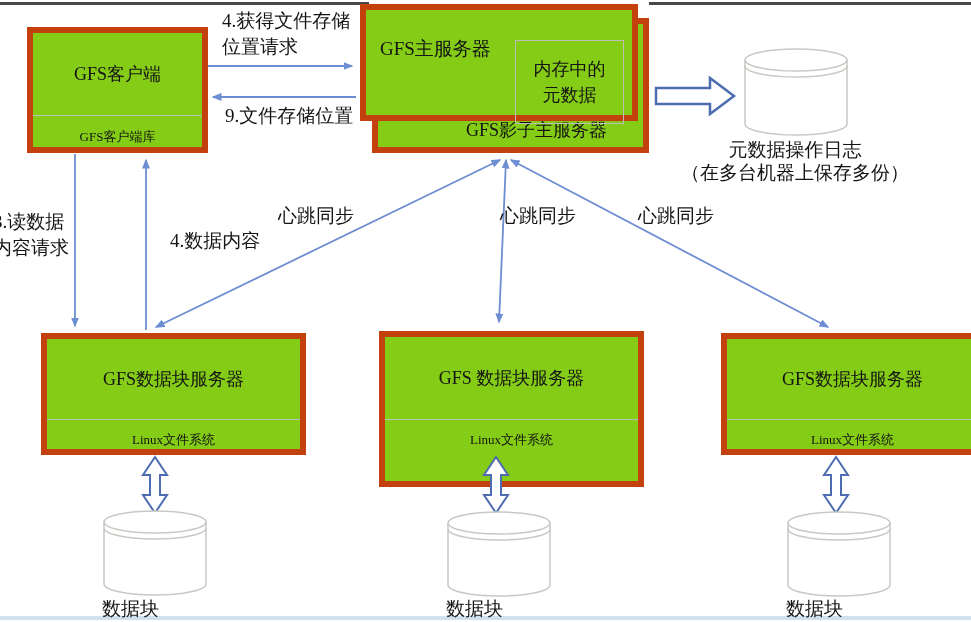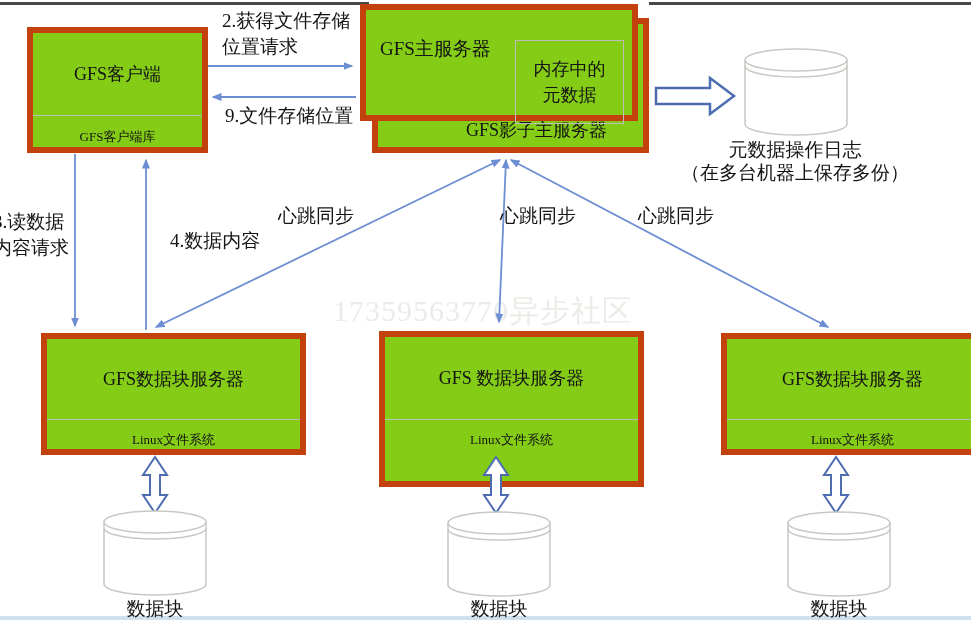--- a/index.html
+++ b/index.html
@@ -20,36 +20,35 @@
   .shadow-label{position:absolute;left:88px;bottom:5px;font-size:18px;}
   .master-box{left:360px;top:4px;width:278px;height:117px;z-index:3;}
   .master-title{position:absolute;left:14px;top:26px;font-size:19px;}
   .memory-box{position:absolute;left:149px;top:30px;width:107px;height:82px;border:1px solid #bdbdbd;
     display:flex;flex-direction:column;align-items:center;justify-content:center;font-size:18px;line-height:26px;text-align:center;}
   .server-box{width:265px;height:122px;margin-left:16px;}
   .server-box .row1{height:80px;}
   .server-box .row2{height:40px;}
   .label{z-index:6;font-size:19px;line-height:26px;white-space:nowrap;}
   .loglabel{z-index:6;font-size:19px;line-height:23px;text-align:center;width:280px;}
-  .disk-label{z-index:6;font-size:19px;text-align:center;width:106px;}
+  .disk-label{z-index:6;font-size:19px;width:106px;}
   .watermark{z-index:4;font-size:30px;color:#ebebe7;letter-spacing:1px;white-space:nowrap;}
   svg{display:block;}
   .arrow-layer{left:0;top:0;z-index:5;pointer-events:none;}
   .shape{z-index:3;}
 </style>
 </head>
 <body>
 
 <div id="canvas">
 
   <div class="abs topline" style="left:0;width:369px;"></div>
   <div class="abs topline" style="left:649px;width:322px;"></div>
   <div class="abs bottomline"></div>
 
-  <div class="abs watermark" style="left:333px;top:291px;">17359563770异步社区</div>
 
   <div class="abs box client-box">
     <div class="row1">GFS客户端</div>
     <div class="row2">GFS客户端库</div>
   </div>
 
   <div class="abs box shadow-box">
     <div class="shadow-label">GFS影子主服务器</div>
   </div>
 
@@ -129,21 +128,21 @@
     <line x1="208" y1="66" x2="352" y2="66" stroke="#6d8ed2" stroke-width="1.8" marker-end="url(#ah)"></line>
     <line x1="356" y1="97" x2="213" y2="97" stroke="#6d8ed2" stroke-width="1.8" marker-end="url(#ah)"></line>
     <line x1="75" y1="154" x2="75" y2="326" stroke="#6d8ed2" stroke-width="1.8" marker-end="url(#ah)"></line>
     <line x1="146" y1="330" x2="146" y2="160" stroke="#6d8ed2" stroke-width="1.8" marker-end="url(#ah)"></line>
     <line x1="500" y1="160" x2="156" y2="327" stroke="#6d8ed2" stroke-width="1.8" marker-start="url(#ah)" marker-end="url(#ah)"></line>
     <line x1="506" y1="160" x2="499" y2="322" stroke="#6d8ed2" stroke-width="1.8" marker-start="url(#ah)" marker-end="url(#ah)"></line>
     <line x1="511" y1="160" x2="828" y2="327" stroke="#6d8ed2" stroke-width="1.8" marker-start="url(#ah)" marker-end="url(#ah)"></line>
   </svg>
 
   <div class="abs label" style="left:222px;top:8px;">
-    <div>2.获得文件存储</div>
+    <div>4.获得文件存储</div>
     <div>位置请求</div>
   </div>
   <div class="abs label" style="left:225px;top:103px;">9.文件存储位置</div>
   <div class="abs label" style="left:-7px;top:209px;">
     <div>3.读数据</div>
     <div>内容请求</div>
   </div>
   <div class="abs label" style="left:170px;top:228px;">4.数据内容</div>
   <div class="abs label" style="left:278px;top:203px;">心跳同步</div>
   <div class="abs label" style="left:500px;top:203px;">心跳同步</div>

